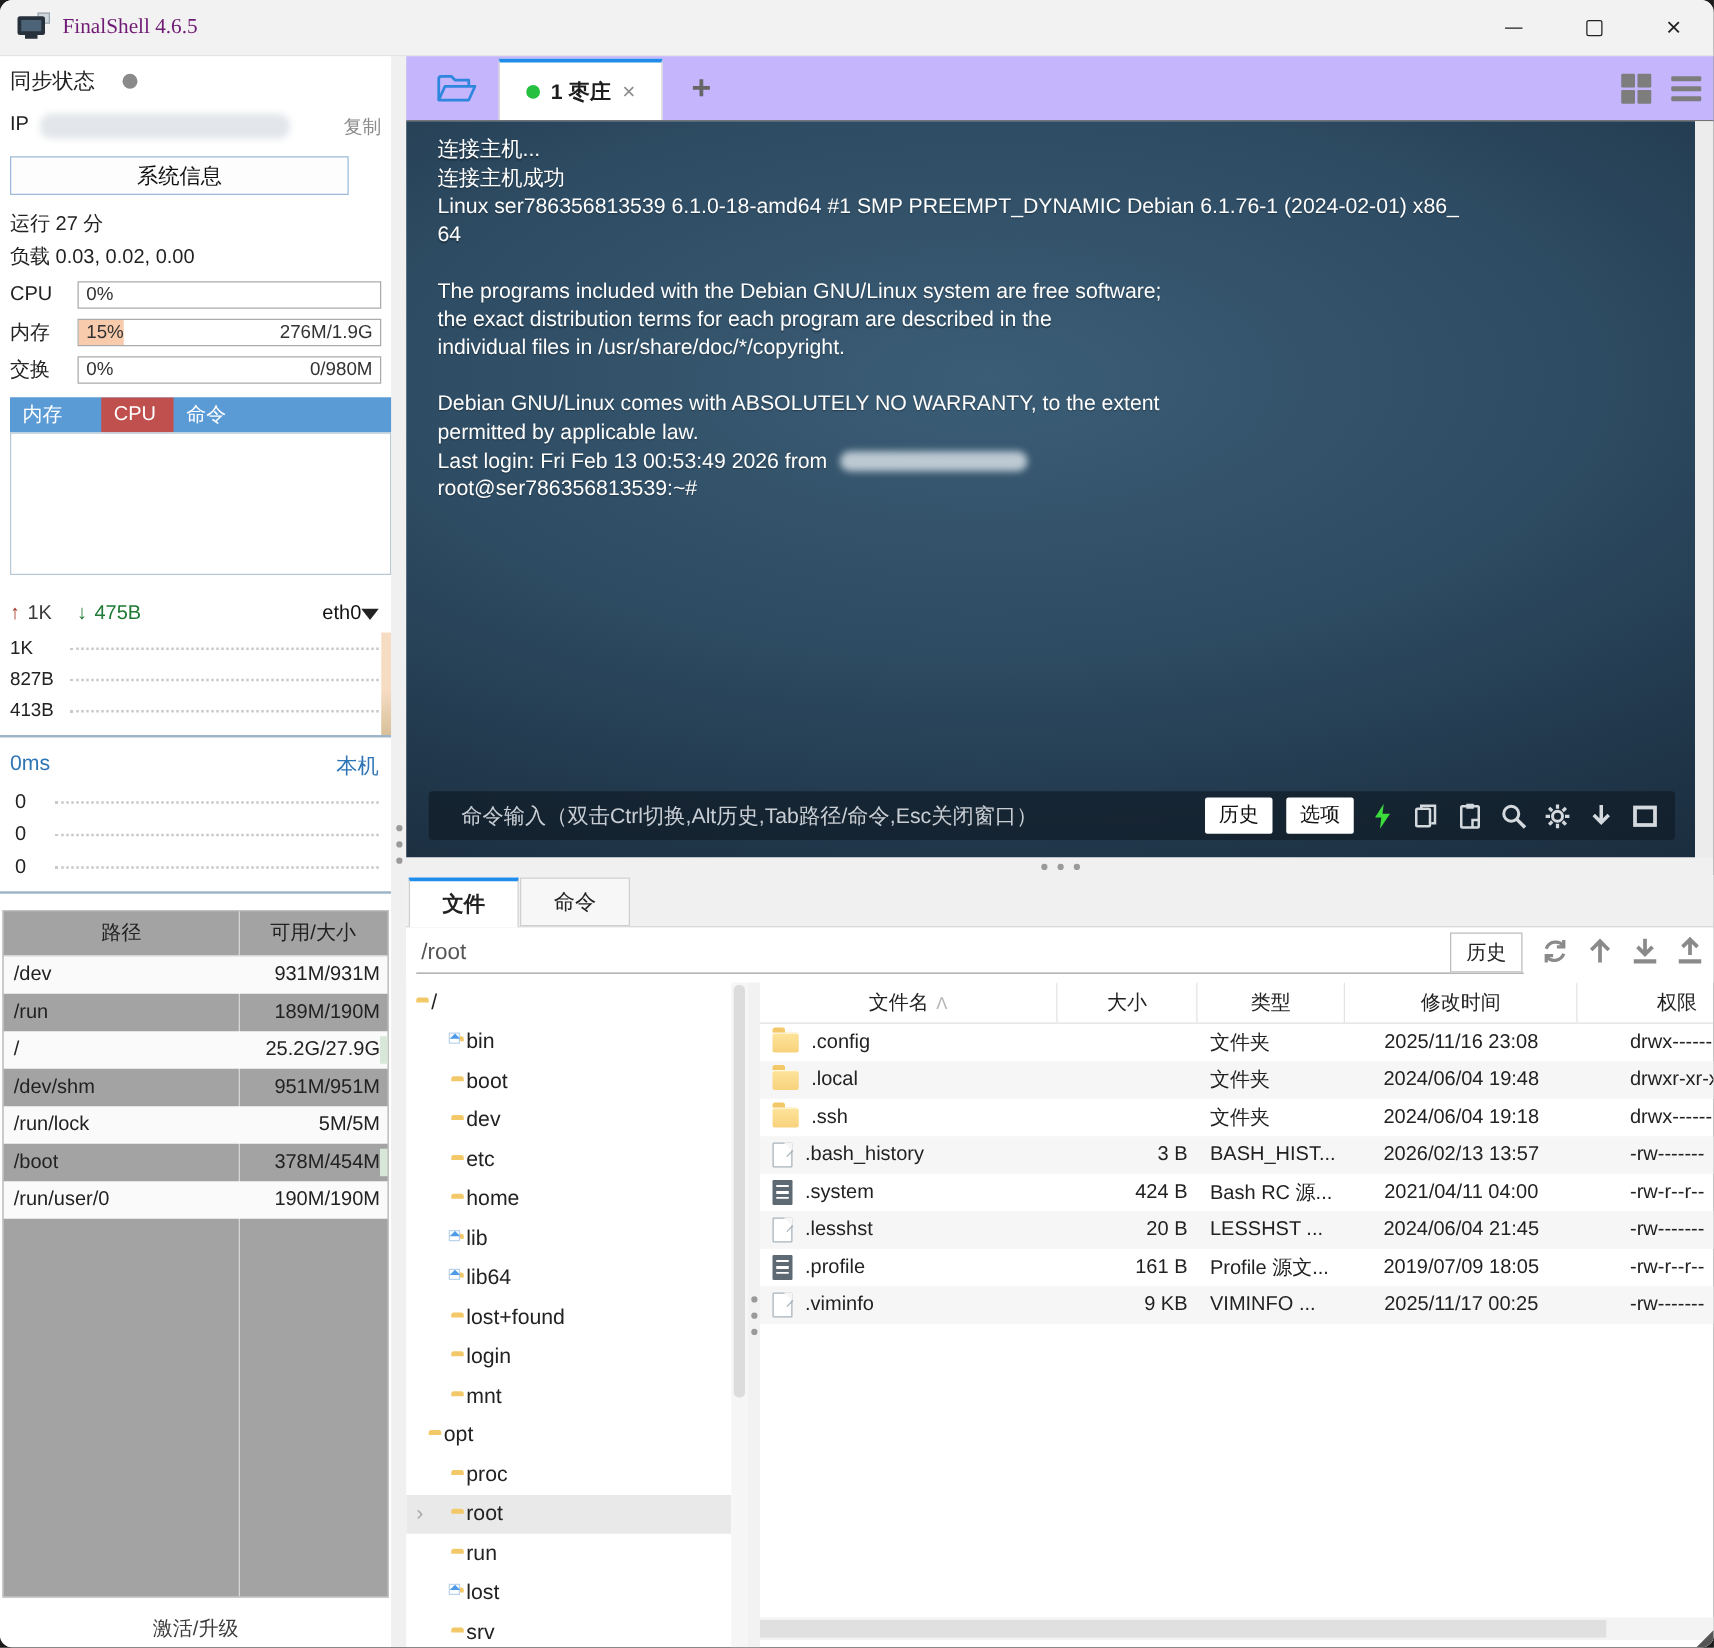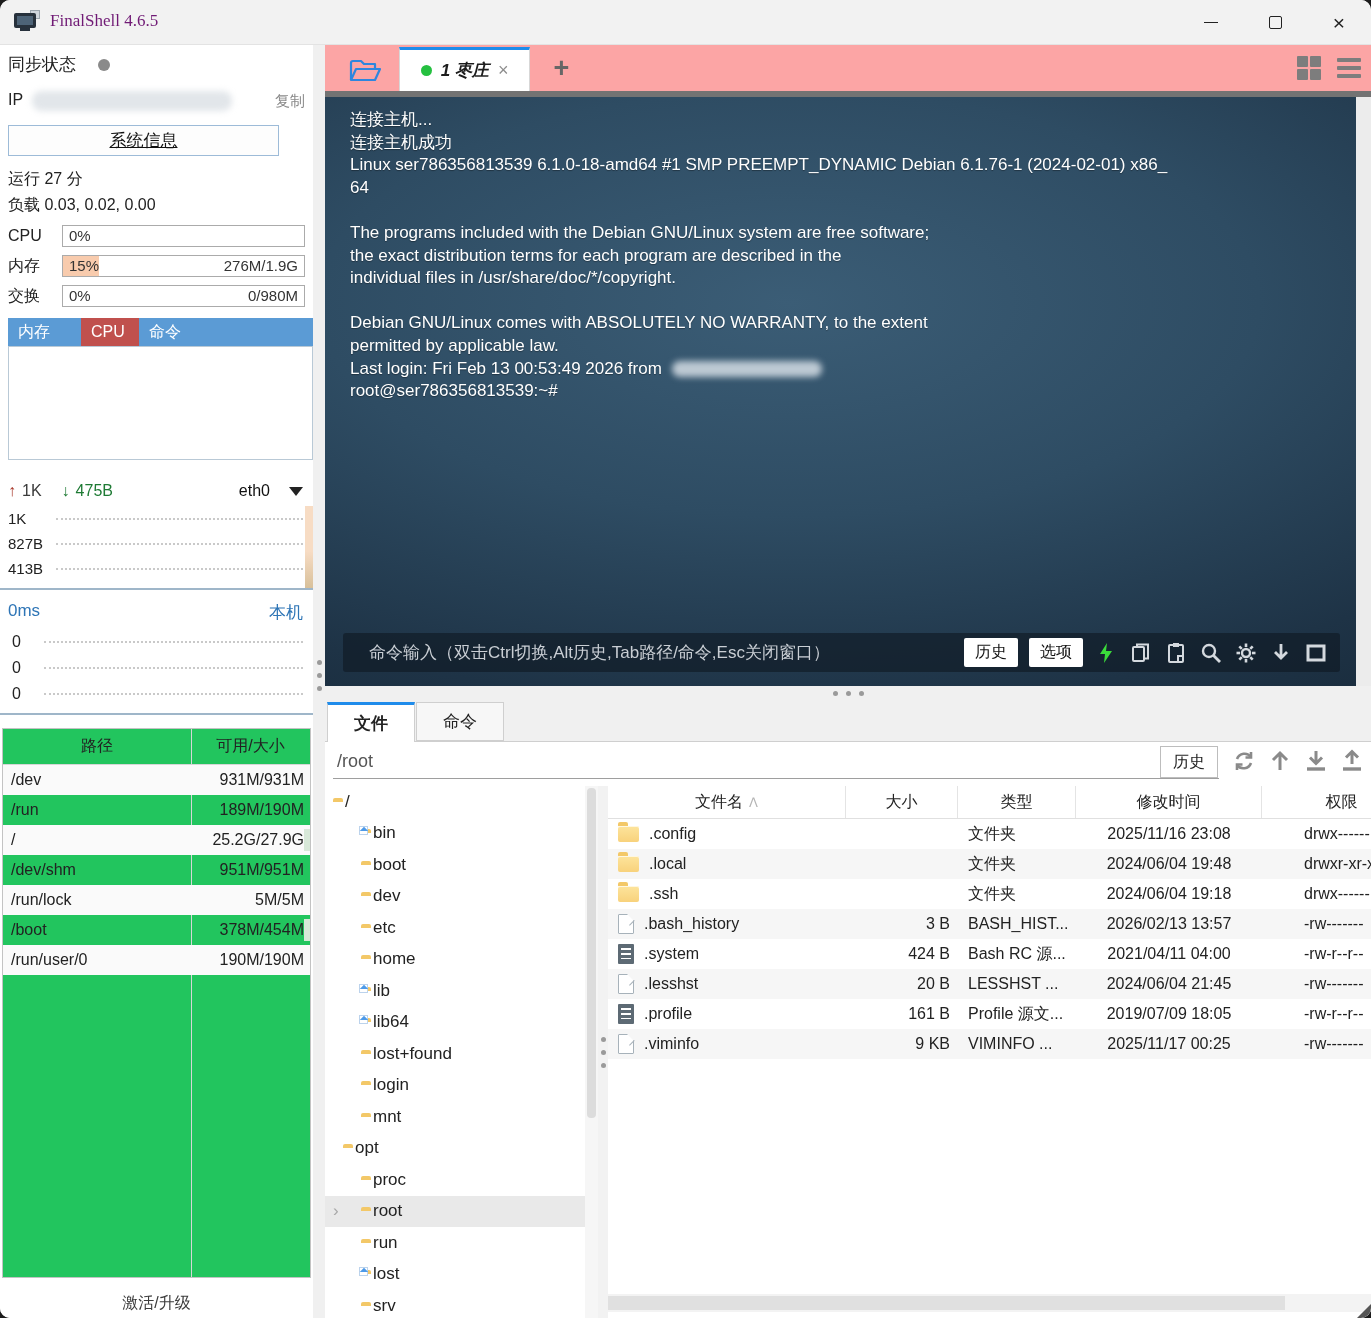--- a/index.html
+++ b/index.html
@@ -23,64 +23,64 @@
   
   .sidebar{position:absolute;left:0;top:45px;width:313px;height:1273px;background:#fff;}
   .side-splitter{position:absolute;left:313px;top:45px;width:12px;height:1273px;background:#f0f0f0;}
   .v-dots{position:absolute;display:flex;flex-direction:column;gap:8px;}
   .v-dots i{width:5px;height:5px;border-radius:50%;background:#9a9a9a;}
   .sync-row{position:absolute;left:8px;top:8px;display:flex;align-items:center;gap:22px;font-size:17px;color:#222;}
   .sync-dot{width:12px;height:12px;border-radius:50%;background:#8a8a8a;}
   .ip-row{position:absolute;left:8px;top:46px;right:8px;height:22px;font-size:16px;color:#222;}
   .ip-blur{position:absolute;left:24px;top:0px;width:200px;height:20px;background:#e2e6ea;border-radius:9px;filter:blur(3px);}
   .copy-link{position:absolute;right:0;top:1px;color:#8a8a8a;font-size:15px;cursor:pointer;}
-  .sysinfo-btn{position:absolute;left:8px;top:80px;width:271px;height:31px;background:#fdfdfd;border:1px solid #9dbbd8;display:flex;align-items:center;justify-content:center;font-size:17px;color:#111;cursor:pointer;text-decoration:underline;}
+  .sysinfo-btn{position:absolute;left:8px;top:80px;width:271px;height:31px;background:#fdfdfd;border:1px solid #9dbbd8;display:flex;align-items:center;justify-content:center;font-size:17px;color:#111;cursor:pointer;}
   .uptime{position:absolute;left:8px;top:124px;font-size:16px;color:#222;}
   .load{position:absolute;left:8px;top:150px;font-size:16px;color:#222;}
   .meters{position:absolute;left:8px;top:180px;right:8px;}
   .meter-row{display:flex;align-items:center;height:22px;margin-bottom:8px;}
   .meter-label{width:54px;font-size:16px;color:#222;}
   .meter-bar{position:relative;flex:1;height:22px;border:1px solid #ababab;background:#fff;overflow:hidden;}
   .meter-fill{position:absolute;left:0;top:0;bottom:0;background:#f8cbad;}
   .meter-val{position:absolute;left:6px;top:1px;font-size:15px;color:#333;}
   .meter-detail{position:absolute;right:6px;top:1px;font-size:15px;color:#333;}
   .monitor-tabs{position:absolute;left:8px;top:273px;right:0;height:28px;display:flex;background:#5b9bd5;}
   .mtab{display:flex;align-items:center;padding-left:10px;color:#fff;font-size:16px;cursor:pointer;}
   .mini-box{position:absolute;left:8px;top:301px;right:0;height:114px;background:#fff;border:1px solid #b9c9d6;}
   .net-header{position:absolute;left:8px;top:434px;right:10px;height:24px;font-size:16px;display:flex;align-items:center;gap:6px;color:#222;}
   .arrow-up{color:#a93a2c;font-weight:bold;}
   .arrow-down{color:#1e7a34;font-weight:bold;margin-left:14px;}
   .net-up-val{color:#3b3b3b;}
   .net-down-val{color:#1e7a34;}
-  .iface{margin-left:auto;display:flex;align-items:center;gap:19px;color:#111;cursor:pointer;}
+  .iface{margin-left:auto;display:flex;align-items:center;gap:0;color:#111;cursor:pointer;}
   .caret-down{width:0;height:0;border-left:7px solid transparent;border-right:7px solid transparent;border-top:9px solid #222;}
   .graph{position:absolute;left:0px;top:461px;right:0px;height:84px;background:#fff;border-bottom:2px solid #9fb6c9;}
   .graph .grow{display:flex;align-items:center;height:25px;padding-left:8px;}
   .graph .glabel{font-size:15px;color:#222;min-width:46px;}
   .dotline{flex:1;border-bottom:2px dotted #c9c9c9;margin:0 10px 0 2px;height:0;}
   .net-bar{position:absolute;right:0;top:0;bottom:0;width:8px;background:linear-gradient(#f7dcc4 55%,#d8c09a);}
   .ping-header{position:absolute;left:8px;top:556px;right:10px;height:24px;font-size:17px;display:flex;color:#2e75b6;}
   .ping-target{margin-left:auto;cursor:pointer;}
   .pgraph{position:absolute;left:0;top:584px;right:0;height:86px;background:#fff;border-bottom:2px solid #9fb6c9;}
   .pgraph .grow{display:flex;align-items:center;height:26px;padding-left:12px;}
   .pgraph .glabel{font-size:16px;color:#222;min-width:30px;}
-  .disk-table{position:absolute;left:2px;top:683px;right:2px;height:550px;border:1px solid #c3c3c3;background:#22c55e;}
+  .disk-table{position:absolute;left:2px;top:683px;right:2px;height:550px;border:1px solid #c3c3c3;background:#a3a3a3;}
   .disk-div{position:absolute;left:188px;top:0;bottom:0;width:1px;background:#d6d6d6;}
   .disk-head{display:flex;height:36px;border-bottom:1px solid #d6d6d6;align-items:center;font-size:16px;color:#222;}
   .disk-head .h1{width:188px;text-align:center;}
   .disk-head .h2{flex:1;text-align:center;}
   .disk-row{position:relative;display:flex;height:30px;align-items:center;font-size:16px;color:#222;}
   .disk-row:nth-child(odd){background:#fafafa;}
   .disk-path{padding-left:8px;width:188px;}
   .disk-size{flex:1;text-align:right;padding-right:6px;}
   .disk-mark{position:absolute;right:0;top:4px;width:6px;height:22px;background:#d7e8d8;}
   .activate{position:absolute;left:0;right:0;bottom:4px;text-align:center;font-size:16px;color:#3c3c3c;cursor:pointer;}
 
   
-  .session-tabbar{position:absolute;left:325px;top:45px;width:1046px;height:52px;background:#fca5a5;border-bottom:6px solid #737373;font-style:italic;}
+  .session-tabbar{position:absolute;left:325px;top:45px;width:1046px;height:52px;background:#c4b5fd;border-bottom:1px solid #737373;}
   .folder-btn{position:absolute;left:12px;top:6px;width:56px;height:40px;display:flex;align-items:center;justify-content:center;cursor:pointer;}
   .session-tab{position:absolute;left:74px;top:2px;bottom:0;width:131px;background:#fff;border-top:3px solid #1f8ceb;border-left:1px solid #d7d7d7;border-right:1px solid #d7d7d7;display:flex;align-items:center;justify-content:center;gap:9px;cursor:pointer;}
   .tab-dot{width:11px;height:11px;border-radius:50%;background:#25c040;}
   .tab-label{font-size:17px;font-weight:bold;color:#1d1d1d;}
   .tab-close{color:#8d8d8d;font-size:18px;cursor:pointer;}
   .new-tab{position:absolute;left:216px;top:0;height:100%;width:40px;display:flex;align-items:center;justify-content:center;font-size:27px;font-weight:bold;color:#666;cursor:pointer;}
   .tb-right{position:absolute;right:10px;top:0;height:100%;display:flex;align-items:center;gap:16px;}
   .grid-icon{width:24px;height:24px;display:grid;grid-template-columns:11px 11px;grid-template-rows:11px 11px;gap:2px;cursor:pointer;}
   .grid-icon i{background:#7d7d7d;border-radius:1px;}
   .menu-icon{display:flex;flex-direction:column;gap:4px;cursor:pointer;}

